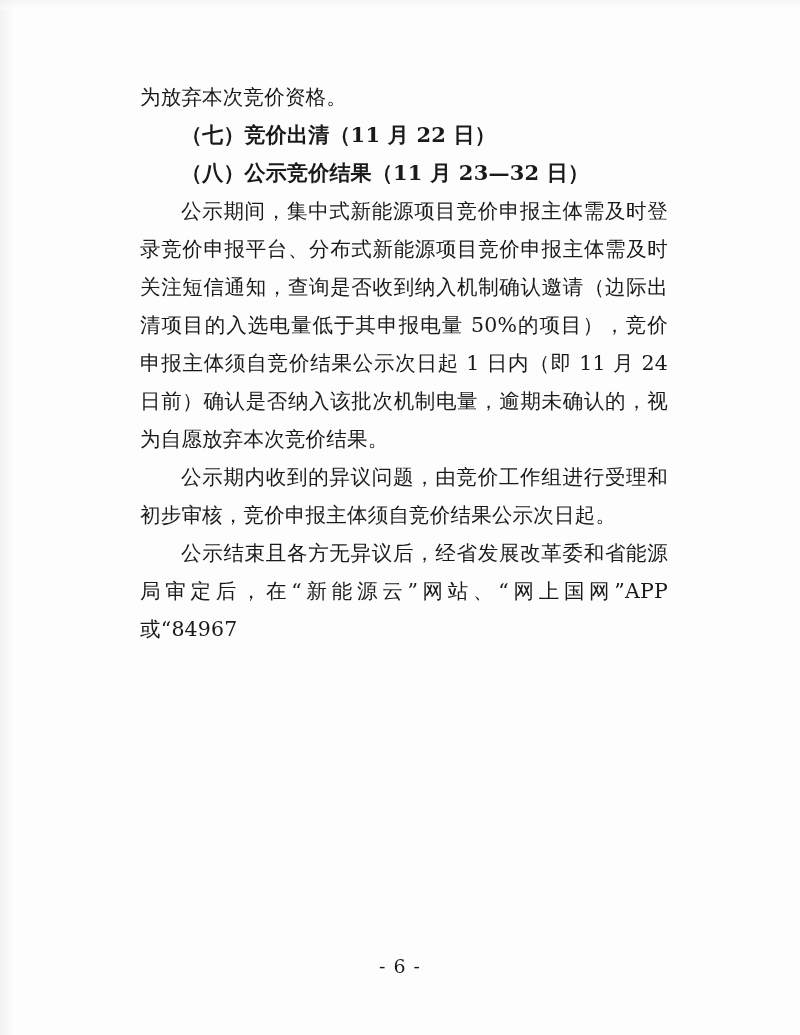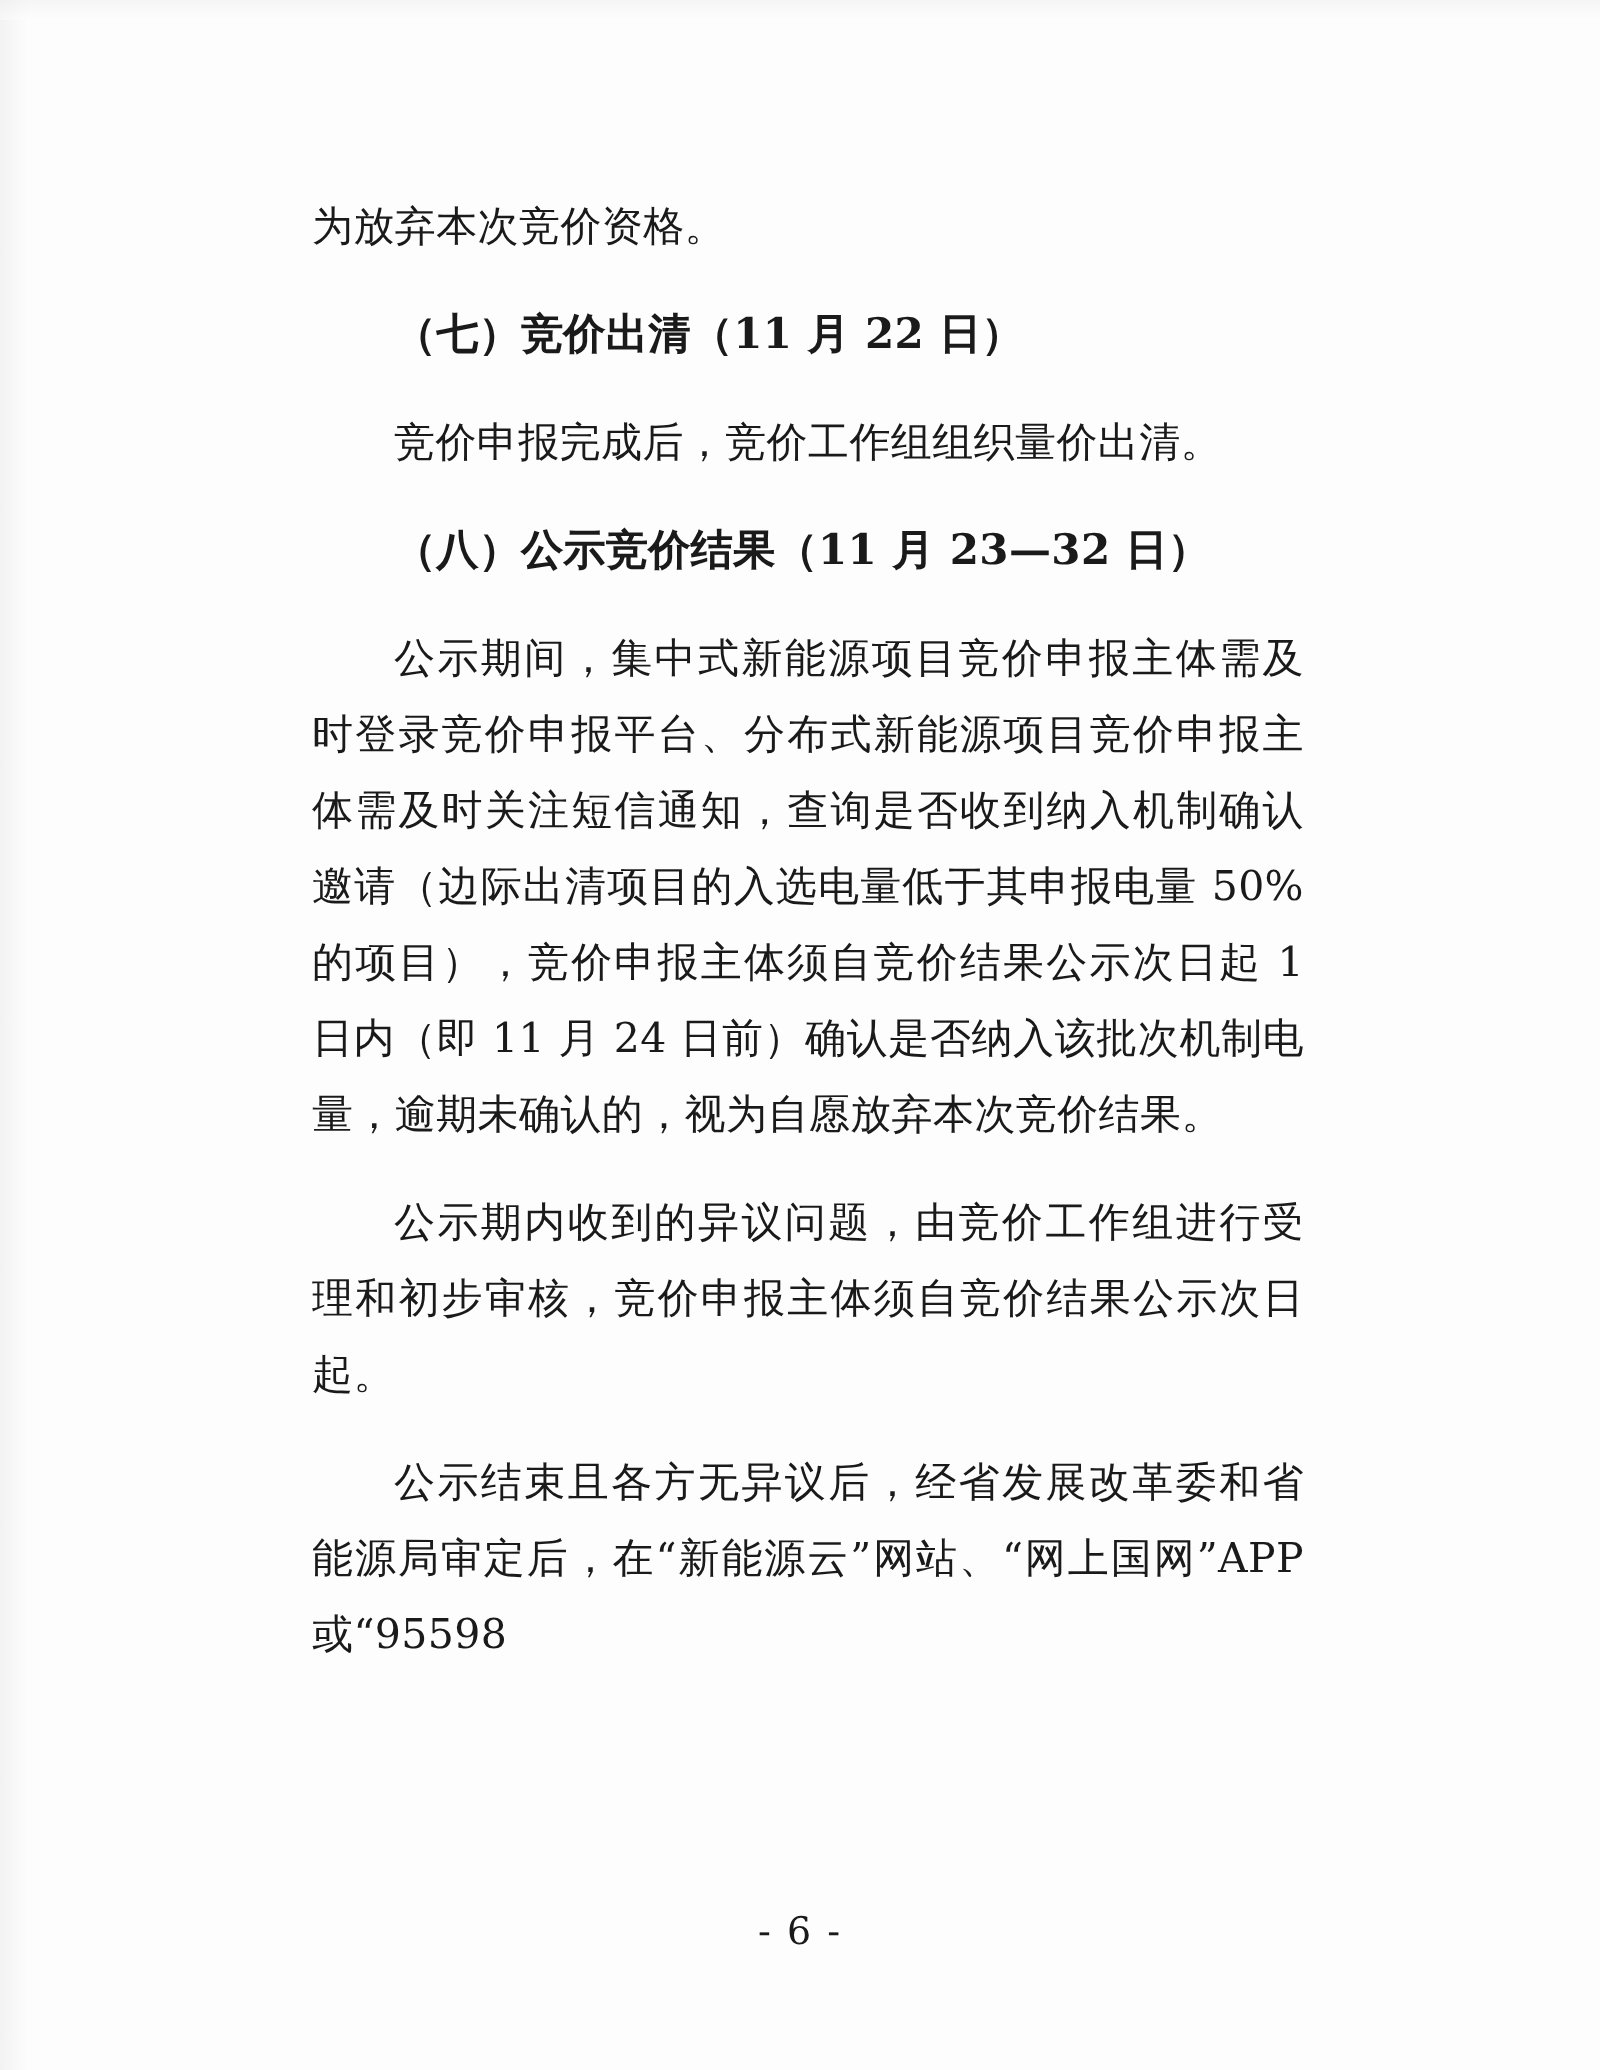--- a/index.html
+++ b/index.html
@@ -42,21 +42,21 @@
   }
   .heading {
     font-size: 21px;
     line-height: 38px;
     font-weight: bold;
     margin: 0;
     text-indent: 41px;
     letter-spacing: 0.2px;
   }
   .blk {
-    margin: 16px;
+    margin: 0;
   }
   .pagenum {
     position: absolute;
     left: 0;
     top: 955px;
     width: 800px;
     text-align: center;
     font-size: 19px;
     font-family: "DejaVu Serif", "Liberation Serif", serif;
     color: #1a1a1a;
@@ -84,29 +84,28 @@
 <div class="page">
   <div class="edge-left"></div>
   <div class="edge-top"></div>
 
   <div class="content">
 
     <p class="para blk">为放弃本次竞价资格。</p>
 
     <p class="heading blk">（七）竞价出清（11 月 22 日）</p>
 
-    <p class="para indent blk">竞价申报完成后，竞价工作组组织量价出清。</p>
 
     <p class="heading blk">（八）公示竞价结果（11 月 23—32 日）</p>
 
 
     <p class="para indent blk">公示期间，集中式新能源项目竞价申报主体需及时登录竞价申报平台、分布式新能源项目竞价申报主体需及时关注短信通知，查询是否收到纳入机制确认邀请（边际出清项目的入选电量低于其申报电量 50%的项目），竞价申报主体须自竞价结果公示次日起 1 日内（即 11 月 24 日前）确认是否纳入该批次机制电量，逾期未确认的，视为自愿放弃本次竞价结果。</p>
 
 
     <p class="para indent blk">公示期内收到的异议问题，由竞价工作组进行受理和初步审核，竞价申报主体须自竞价结果公示次日起。</p>
 
 
-    <p class="para indent blk">公示结束且各方无异议后，经省发展改革委和省能源局审定后，在“新能源云”网站、“网上国网”APP 或“95598</p>
+    <p class="para indent blk">公示结束且各方无异议后，经省发展改革委和省能源局审定后，在“新能源云”网站、“网上国网”APP 或“84967</p>
 
   </div>
 
   <div class="pagenum">- 6 -</div>
 </div>
 
 </body></html>

